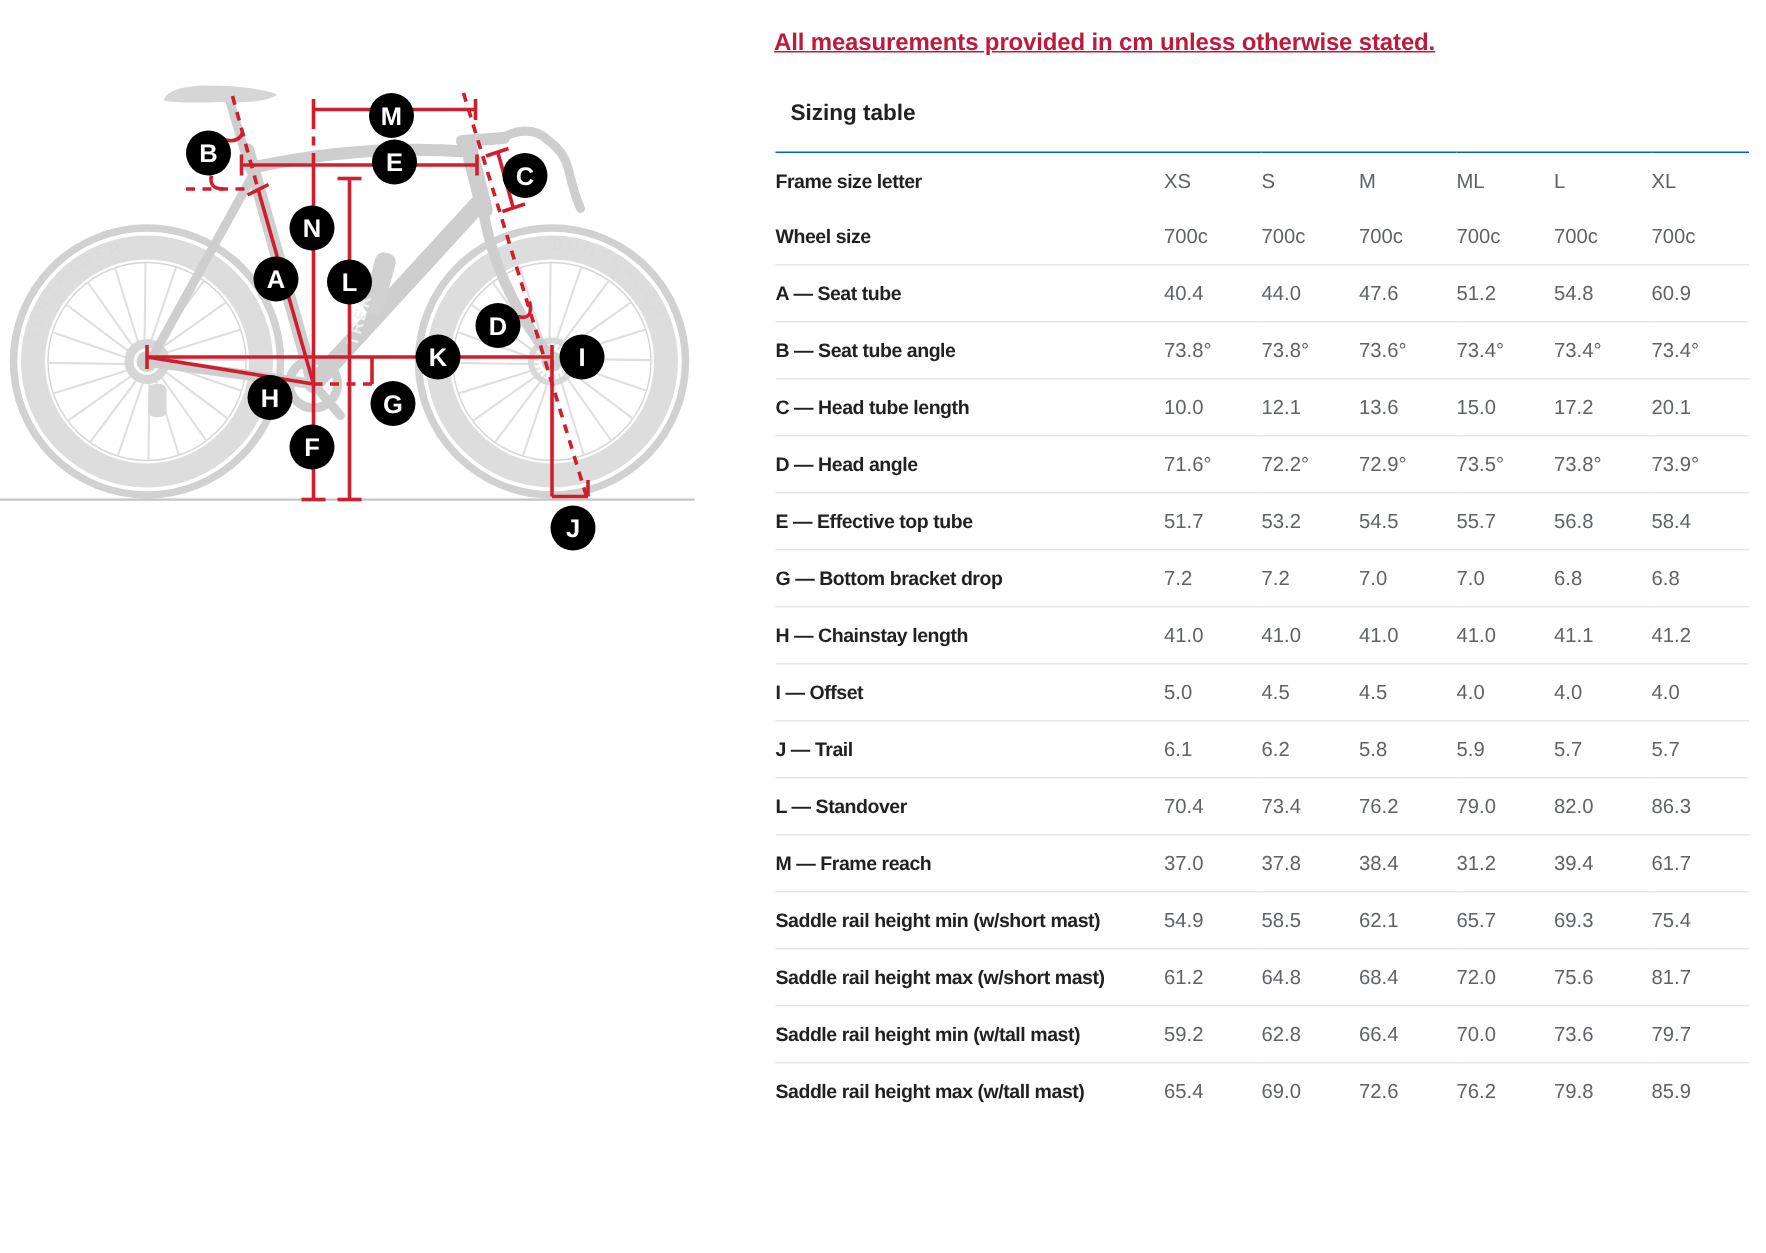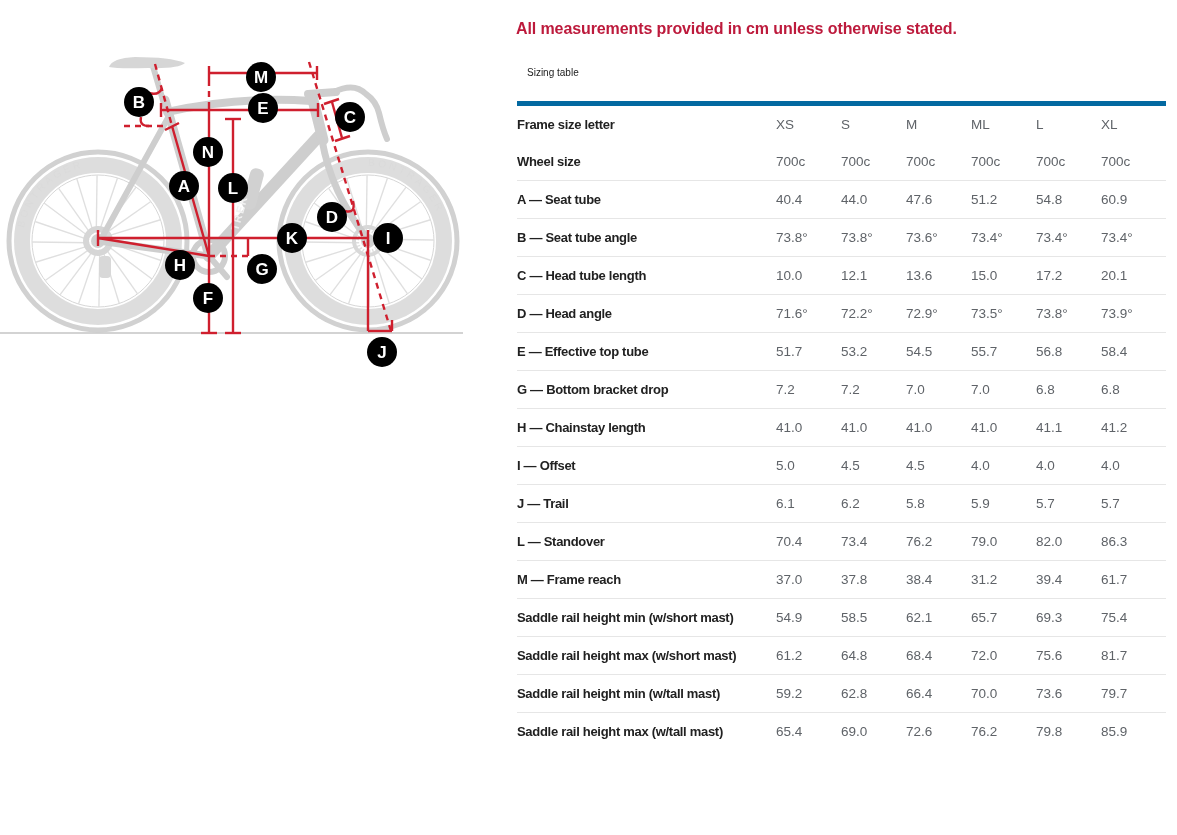--- a/index.html
+++ b/index.html
@@ -8,25 +8,25 @@
 
   
   .diagram{position:absolute;left:0;top:0;width:492px;height:390px;}
   .diagram svg{position:absolute;left:0;top:0;}
   .marker{position:absolute;width:30px;height:30px;border-radius:50%;
           display:flex;align-items:center;justify-content:center;
           font-weight:bold;font-size:17px;line-height:1;z-index:5;}
 
   
   .note{position:absolute;left:516px;top:20px;margin:0;font-size:16px;
-        font-weight:bold;letter-spacing:-0.1px;}
-  .table-title{position:absolute;left:527px;top:67px;margin:0;font-size:10px;
-        font-weight:normal;color:#212121;}
+        font-weight:bold;letter-spacing:-0.1px;text-decoration:underline;}
+  .table-title{position:absolute;left:527px;top:67px;margin:0;font-size:15px;
+        font-weight:bold;color:#212121;}
   table.sizing{position:absolute;left:517px;top:101px;width:649px;
-        border-collapse:collapse;table-layout:fixed;border-top:5px solid #0369a1;}
+        border-collapse:collapse;table-layout:fixed;border-top:1px solid #0369a1;}
   table.sizing col.c-label{width:259px;}
   table.sizing col.c-val{width:65px;}
   table.sizing th,table.sizing td{height:37px;padding:0;vertical-align:middle;
         border-bottom:1px solid #e6e6e6;text-align:left;}
   table.sizing tr:last-child th,table.sizing tr:last-child td{border-bottom:none;}
   th.row-label{font-size:13px;font-weight:bold;color:#212121;padding-left:18px;
         letter-spacing:-0.3px;white-space:nowrap;}
   td.cell-val,th.size-head{font-size:13.5px;font-weight:normal;color:#5f6368;
         padding-left:12px;white-space:nowrap;}
 </style>

